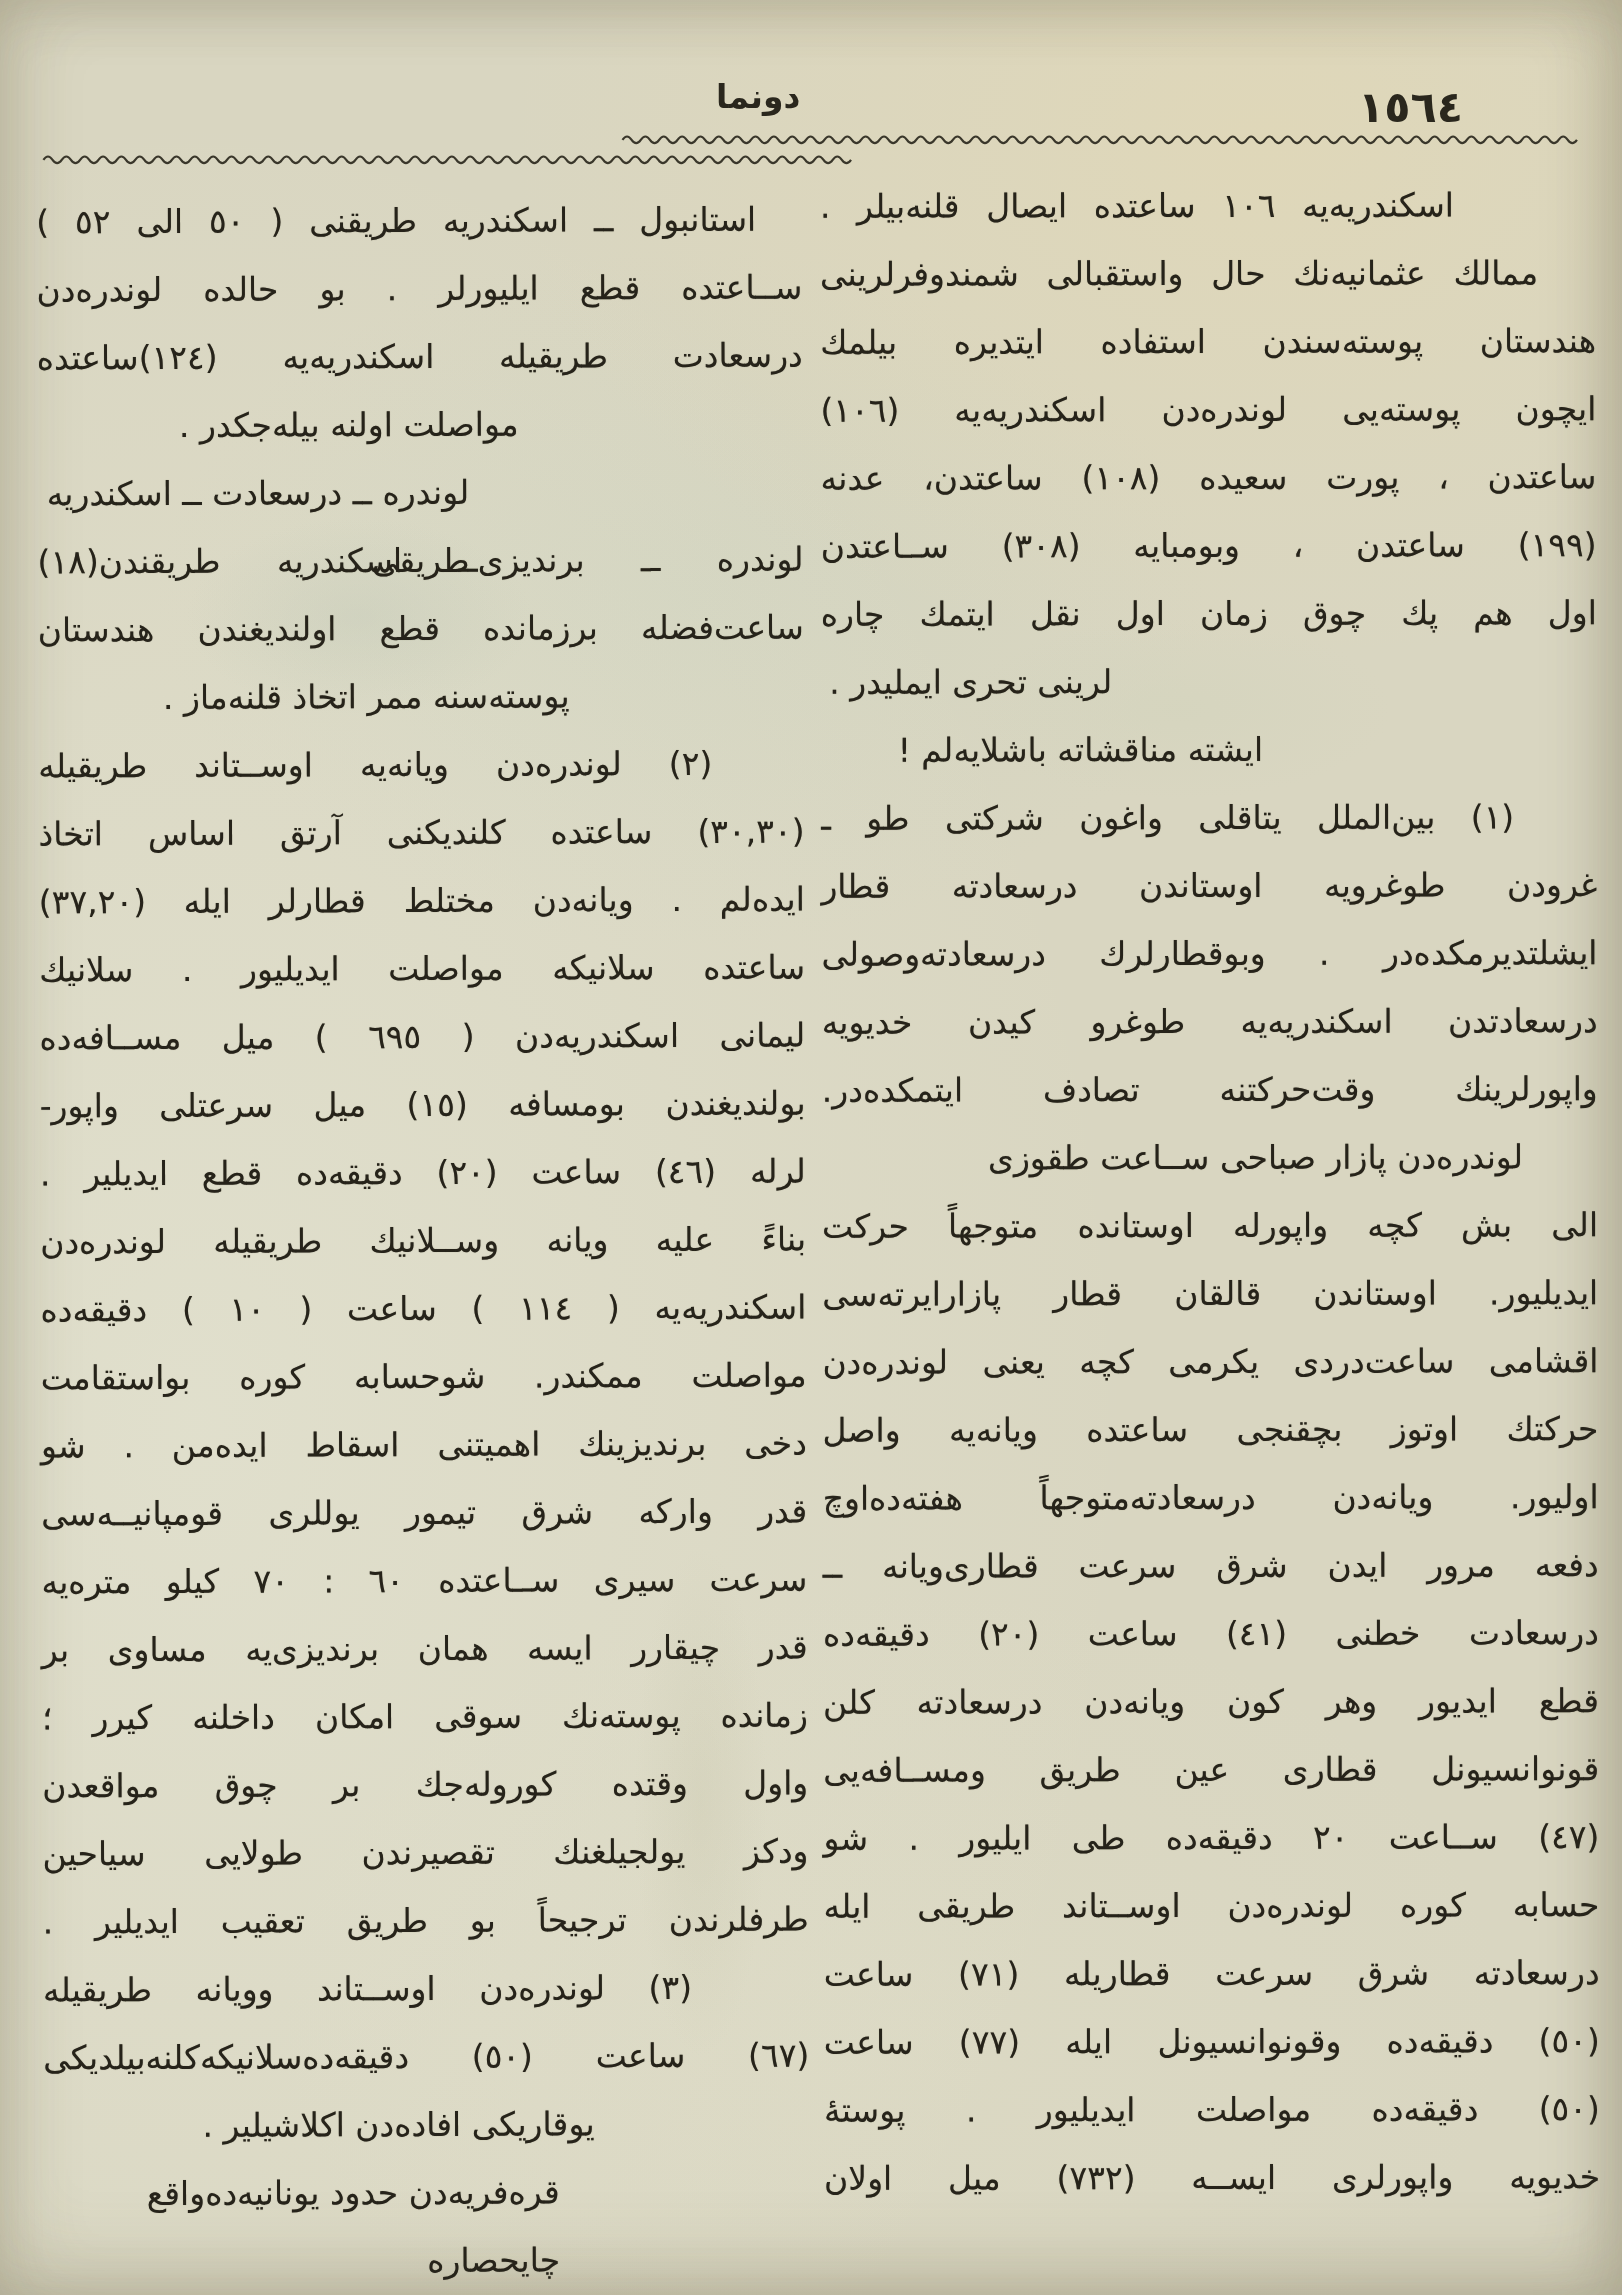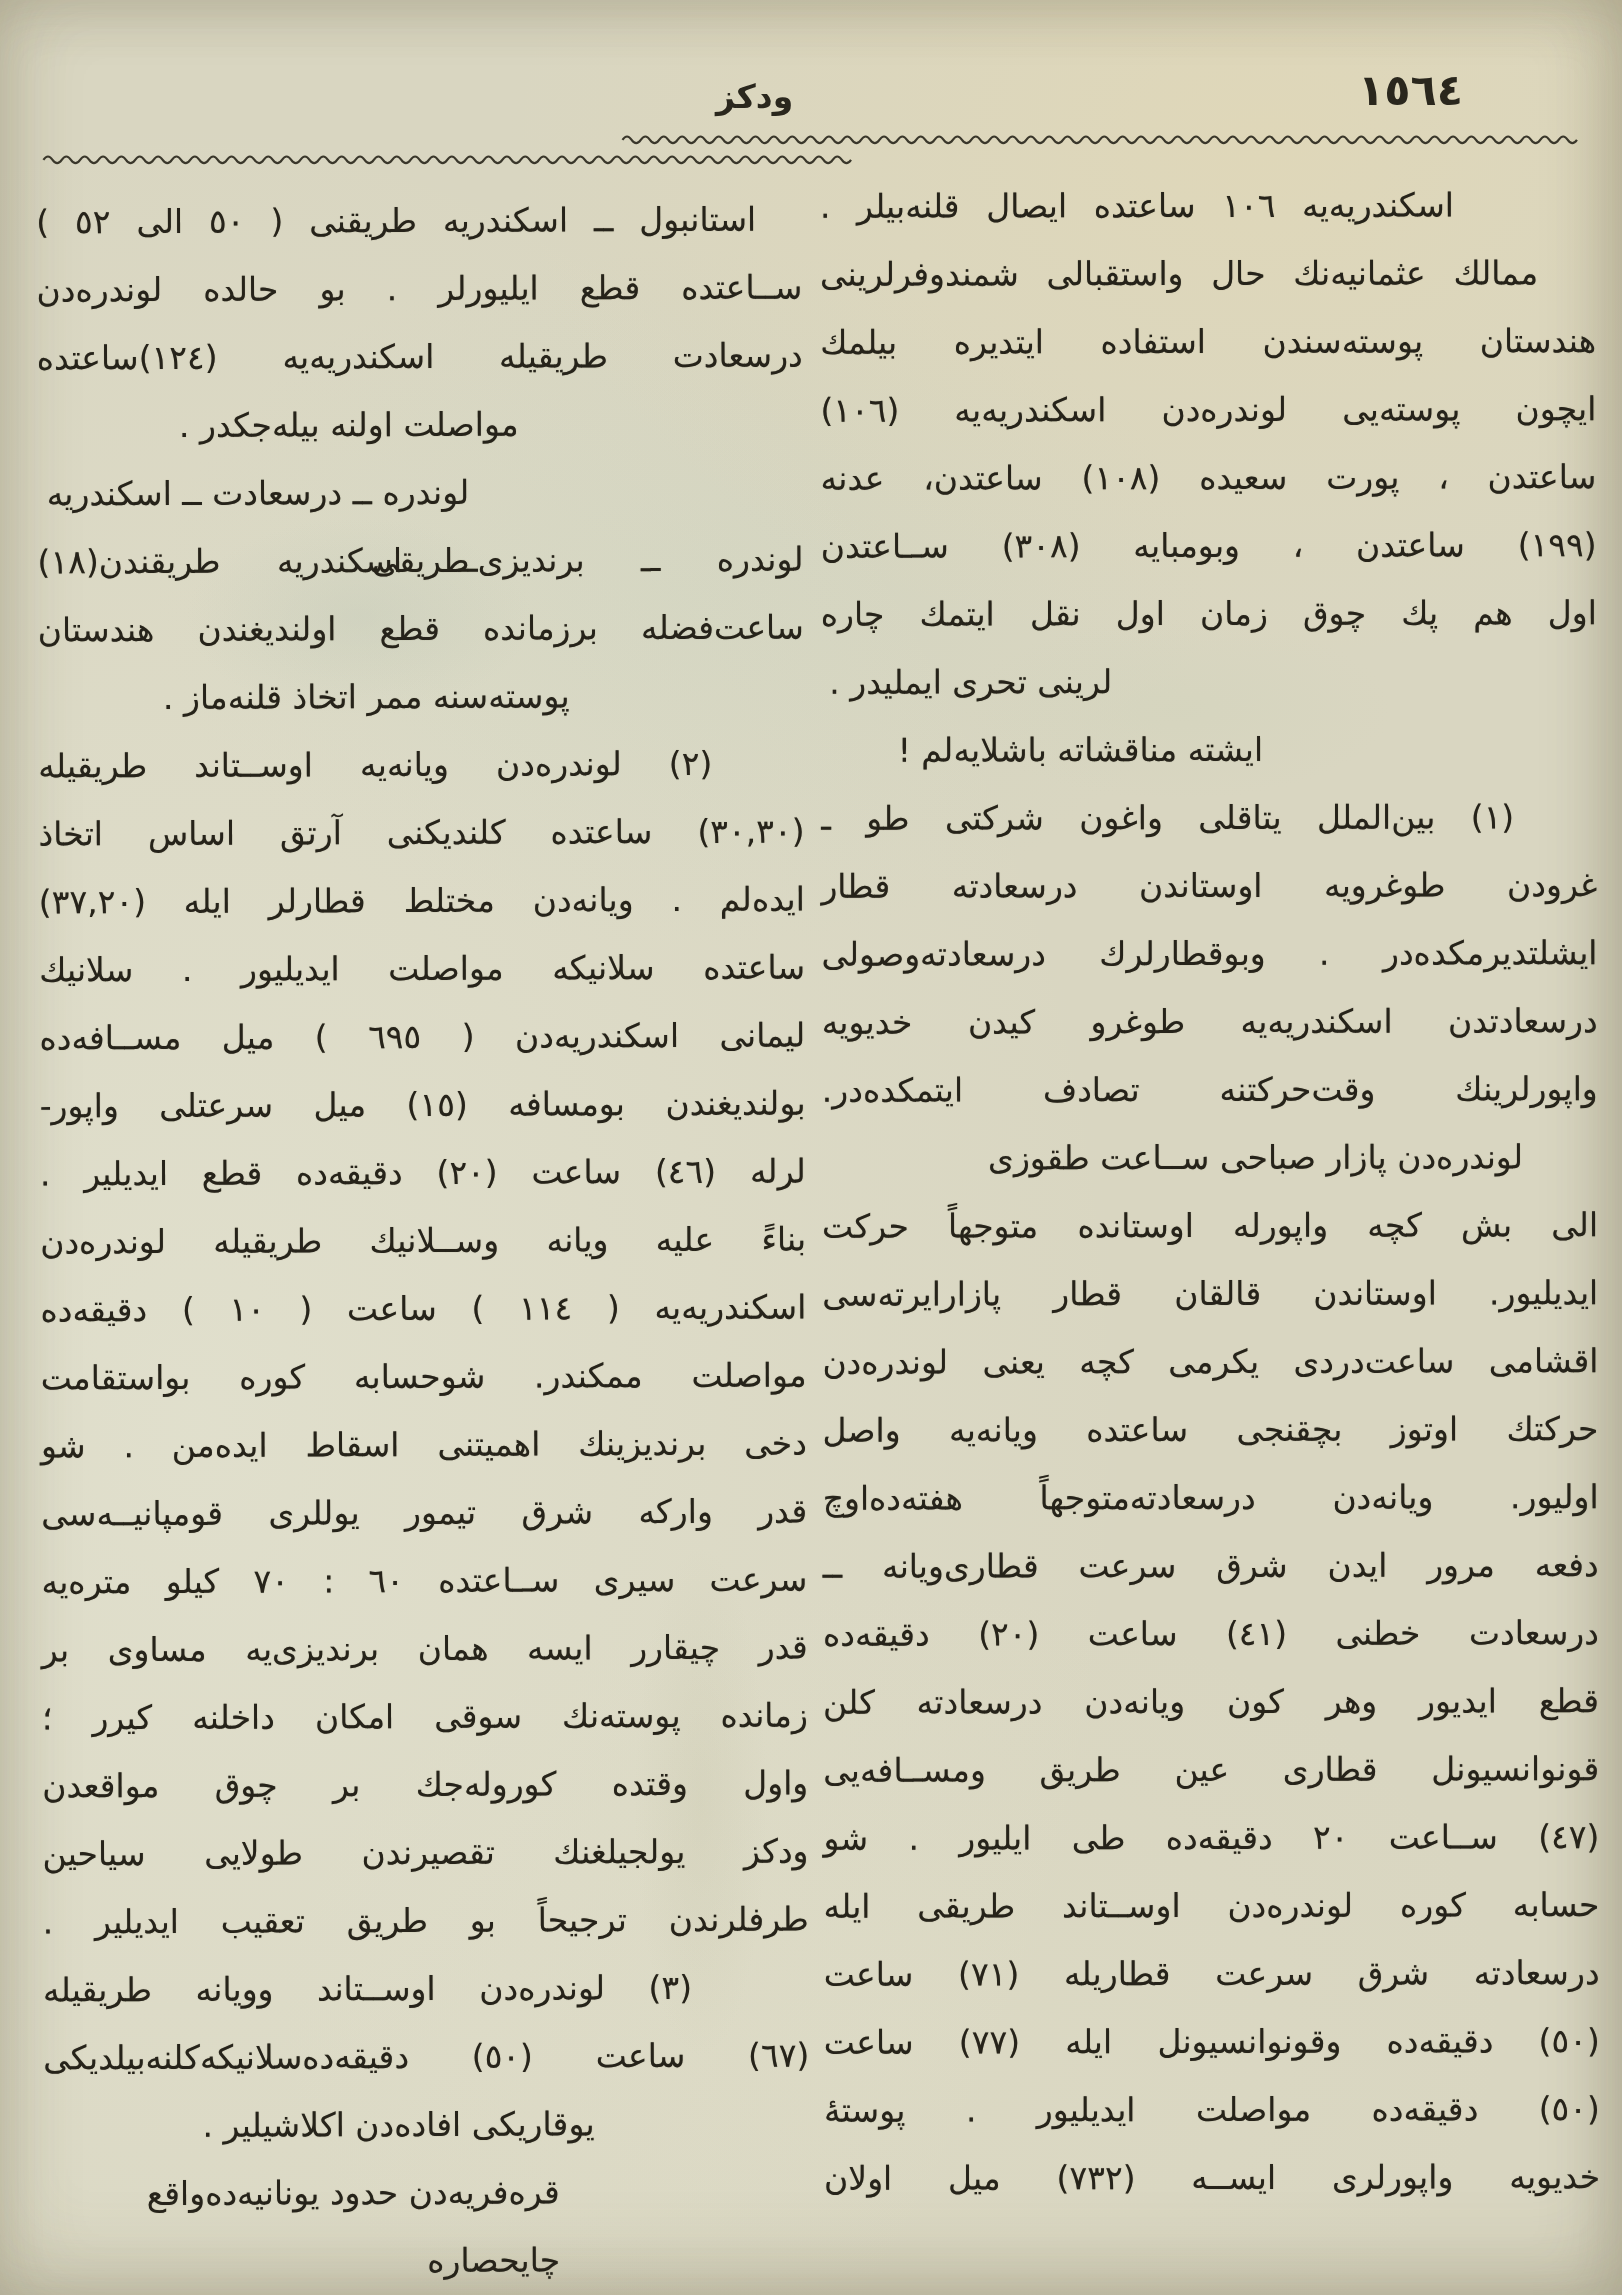--- a/index.html
+++ b/index.html
@@ -30,21 +30,21 @@
     pointer-events: none;
   }
   #stain1 { left: 184px; top: 517px; width: 350px; height: 200px;
     background: radial-gradient(ellipse, rgba(180,192,175,0.25), rgba(180,192,175,0) 70%); }
   #stain2 { left: 960px; top: 617px; width: 434px; height: 184px;
     background: radial-gradient(ellipse, rgba(205,210,185,0.30), rgba(205,210,185,0) 70%); }
   #stain3 { left: 634px; top: 1544px; width: 134px; height: 517px;
     background: radial-gradient(ellipse, rgba(190,188,160,0.22), rgba(190,188,160,0) 70%); }
 
   #page-number {
-    position: absolute; left: 1358px; top: 65px;
+    position: absolute; left: 1358px; top: 82px;
     font-size: 43px; letter-spacing: 4.2px; font-weight: bold;
     color: #2a271d;
   }
   #running-title {
     position: absolute; left: 716px; top: 77px;
     font-size: 33px; font-weight: bold;
     direction: rtl;
     color: #2a271d;
   }
   #header-rule { position: absolute; left: 0; top: 108px; pointer-events: none; }
@@ -69,21 +69,21 @@
 </style>
 </head>
 <body>
 
 <div id="page" lang="ar" dir="rtl">
   <div class="stain" id="stain1"></div>
   <div class="stain" id="stain2"></div>
   <div class="stain" id="stain3"></div>
 
   <div id="page-number">١٥٦٤</div>
-  <div id="running-title">ودكز</div>
+  <div id="running-title">دونما</div>
 
   <svg id="header-rule" width="1622" height="92" viewBox="0 0 1944 110">
     <path id="rule-right" fill="none" stroke="#3a372b" stroke-width="2.6" d="M 746 38 q 5.5 -8 11 0 q 5.5 8 11 0 q 5.5 -8 11 0 q 5.5 8 11 0 q 5.5 -8 11 0 q 5.5 8 11 0 q 5.5 -8 11 0 q 5.5 8 11 0 q 5.5 -8 11 0 q 5.5 8 11 0 q 5.5 -8 11 0 q 5.5 8 11 0 q 5.5 -8 11 0 q 5.5 8 11 0 q 5.5 -8 11 0 q 5.5 8 11 0 q 5.5 -8 11 0 q 5.5 8 11 0 q 5.5 -8 11 0 q 5.5 8 11 0 q 5.5 -8 11 0 q 5.5 8 11 0 q 5.5 -8 11 0 q 5.5 8 11 0 q 5.5 -8 11 0 q 5.5 8 11 0 q 5.5 -8 11 0 q 5.5 8 11 0 q 5.5 -8 11 0 q 5.5 8 11 0 q 5.5 -8 11 0 q 5.5 8 11 0 q 5.5 -8 11 0 q 5.5 8 11 0 q 5.5 -8 11 0 q 5.5 8 11 0 q 5.5 -8 11 0 q 5.5 8 11 0 q 5.5 -8 11 0 q 5.5 8 11 0 q 5.5 -8 11 0 q 5.5 8 11 0 q 5.5 -8 11 0 q 5.5 8 11 0 q 5.5 -8 11 0 q 5.5 8 11 0 q 5.5 -8 11 0 q 5.5 8 11 0 q 5.5 -8 11 0 q 5.5 8 11 0 q 5.5 -8 11 0 q 5.5 8 11 0 q 5.5 -8 11 0 q 5.5 8 11 0 q 5.5 -8 11 0 q 5.5 8 11 0 q 5.5 -8 11 0 q 5.5 8 11 0 q 5.5 -8 11 0 q 5.5 8 11 0 q 5.5 -8 11 0 q 5.5 8 11 0 q 5.5 -8 11 0 q 5.5 8 11 0 q 5.5 -8 11 0 q 5.5 8 11 0 q 5.5 -8 11 0 q 5.5 8 11 0 q 5.5 -8 11 0 q 5.5 8 11 0 q 5.5 -8 11 0 q 5.5 8 11 0 q 5.5 -8 11 0 q 5.5 8 11 0 q 5.5 -8 11 0 q 5.5 8 11 0 q 5.5 -8 11 0 q 5.5 8 11 0 q 5.5 -8 11 0 q 5.5 8 11 0 q 5.5 -8 11 0 q 5.5 8 11 0 q 5.5 -8 11 0 q 5.5 8 11 0 q 5.5 -8 11 0 q 5.5 8 11 0 q 5.5 -8 11 0 q 5.5 8 11 0 q 5.5 -8 11 0 q 5.5 8 11 0 q 5.5 -8 11 0 q 5.5 8 11 0 q 5.5 -8 11 0 q 5.5 8 11 0 q 5.5 -8 11 0 q 5.5 8 11 0 q 5.5 -8 11 0 q 5.5 8 11 0 q 5.5 -8 11 0 q 5.5 8 11 0 q 5.5 -8 11 0 q 5.5 8 11 0 q 5.5 -8 11 0 q 5.5 8 11 0"></path>
     <path id="rule-left" fill="none" stroke="#3a372b" stroke-width="2.6" d="M 52 62 q 5.5 -8 11 0 q 5.5 8 11 0 q 5.5 -8 11 0 q 5.5 8 11 0 q 5.5 -8 11 0 q 5.5 8 11 0 q 5.5 -8 11 0 q 5.5 8 11 0 q 5.5 -8 11 0 q 5.5 8 11 0 q 5.5 -8 11 0 q 5.5 8 11 0 q 5.5 -8 11 0 q 5.5 8 11 0 q 5.5 -8 11 0 q 5.5 8 11 0 q 5.5 -8 11 0 q 5.5 8 11 0 q 5.5 -8 11 0 q 5.5 8 11 0 q 5.5 -8 11 0 q 5.5 8 11 0 q 5.5 -8 11 0 q 5.5 8 11 0 q 5.5 -8 11 0 q 5.5 8 11 0 q 5.5 -8 11 0 q 5.5 8 11 0 q 5.5 -8 11 0 q 5.5 8 11 0 q 5.5 -8 11 0 q 5.5 8 11 0 q 5.5 -8 11 0 q 5.5 8 11 0 q 5.5 -8 11 0 q 5.5 8 11 0 q 5.5 -8 11 0 q 5.5 8 11 0 q 5.5 -8 11 0 q 5.5 8 11 0 q 5.5 -8 11 0 q 5.5 8 11 0 q 5.5 -8 11 0 q 5.5 8 11 0 q 5.5 -8 11 0 q 5.5 8 11 0 q 5.5 -8 11 0 q 5.5 8 11 0 q 5.5 -8 11 0 q 5.5 8 11 0 q 5.5 -8 11 0 q 5.5 8 11 0 q 5.5 -8 11 0 q 5.5 8 11 0 q 5.5 -8 11 0 q 5.5 8 11 0 q 5.5 -8 11 0 q 5.5 8 11 0 q 5.5 -8 11 0 q 5.5 8 11 0 q 5.5 -8 11 0 q 5.5 8 11 0 q 5.5 -8 11 0 q 5.5 8 11 0 q 5.5 -8 11 0 q 5.5 8 11 0 q 5.5 -8 11 0 q 5.5 8 11 0 q 5.5 -8 11 0 q 5.5 8 11 0 q 5.5 -8 11 0 q 5.5 8 11 0 q 5.5 -8 11 0 q 5.5 8 11 0 q 5.5 -8 11 0 q 5.5 8 11 0 q 5.5 -8 11 0 q 5.5 8 11 0 q 5.5 -8 11 0 q 5.5 8 11 0 q 5.5 -8 11 0 q 5.5 8 11 0 q 5.5 -8 11 0 q 5.5 8 11 0 q 5.5 -8 11 0 q 5.5 8 11 0 q 5.5 -8 11 0 q 5.5 8 11 0"></path>
   </svg>
 
   <div class="col" id="col-right">
       <div class="line l-just" style="padding-right: 142px;">اسكندريه‌يه ١٠٦ ساعتده ايصال قلنه‌بيلر .</div>
       <div class="line l-just" style="padding-right: 58px;">ممالك عثمانيه‌نك حال واستقبالى شمندوفرلرينى</div>
       <div class="line l-just">هندستان پوسته‌سندن استفاده ايتديره بيلمك</div>

